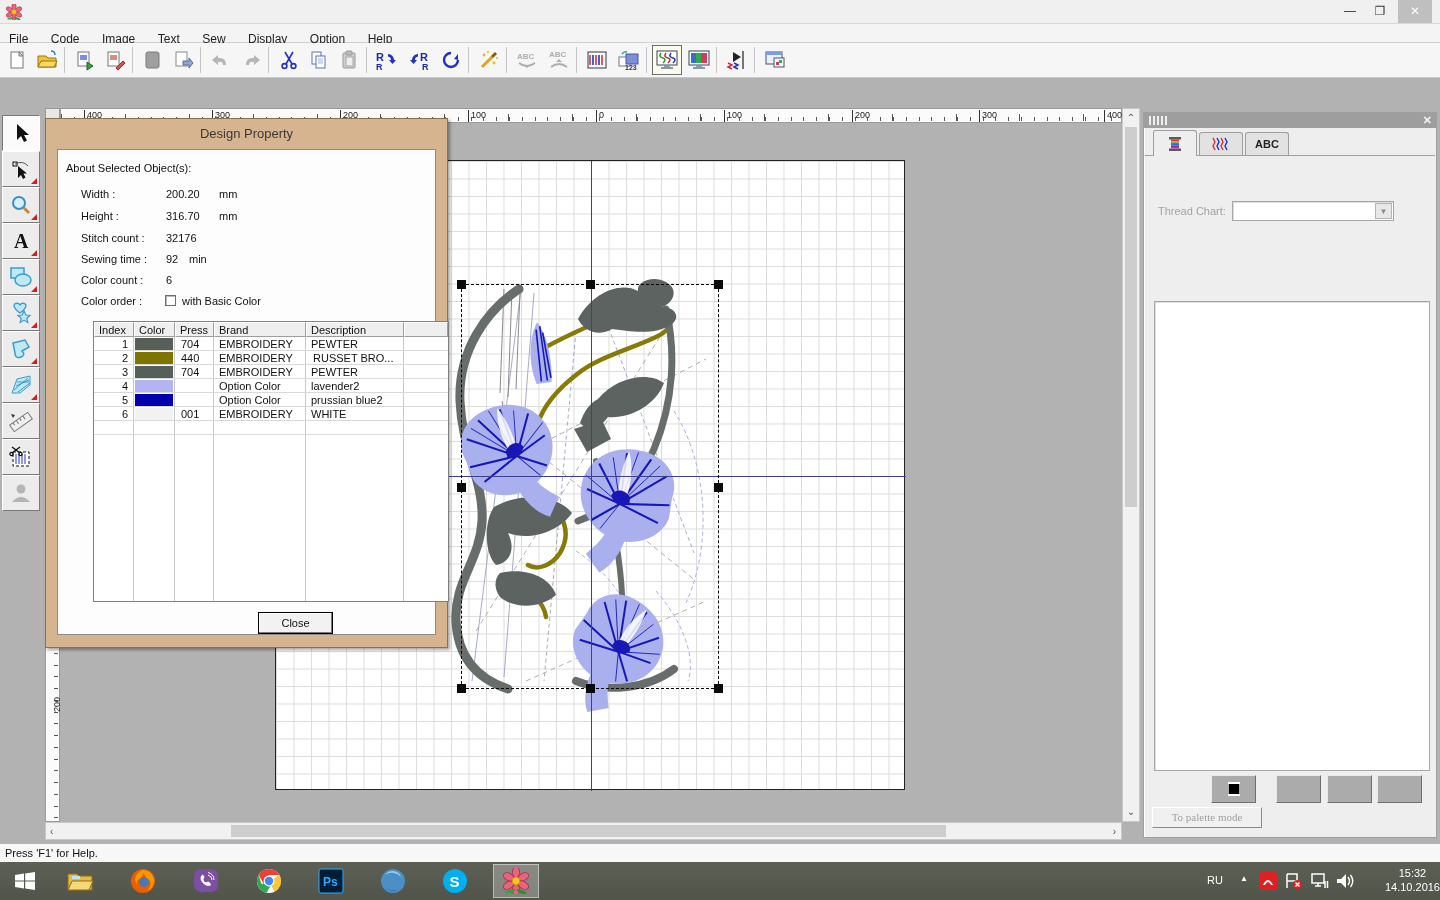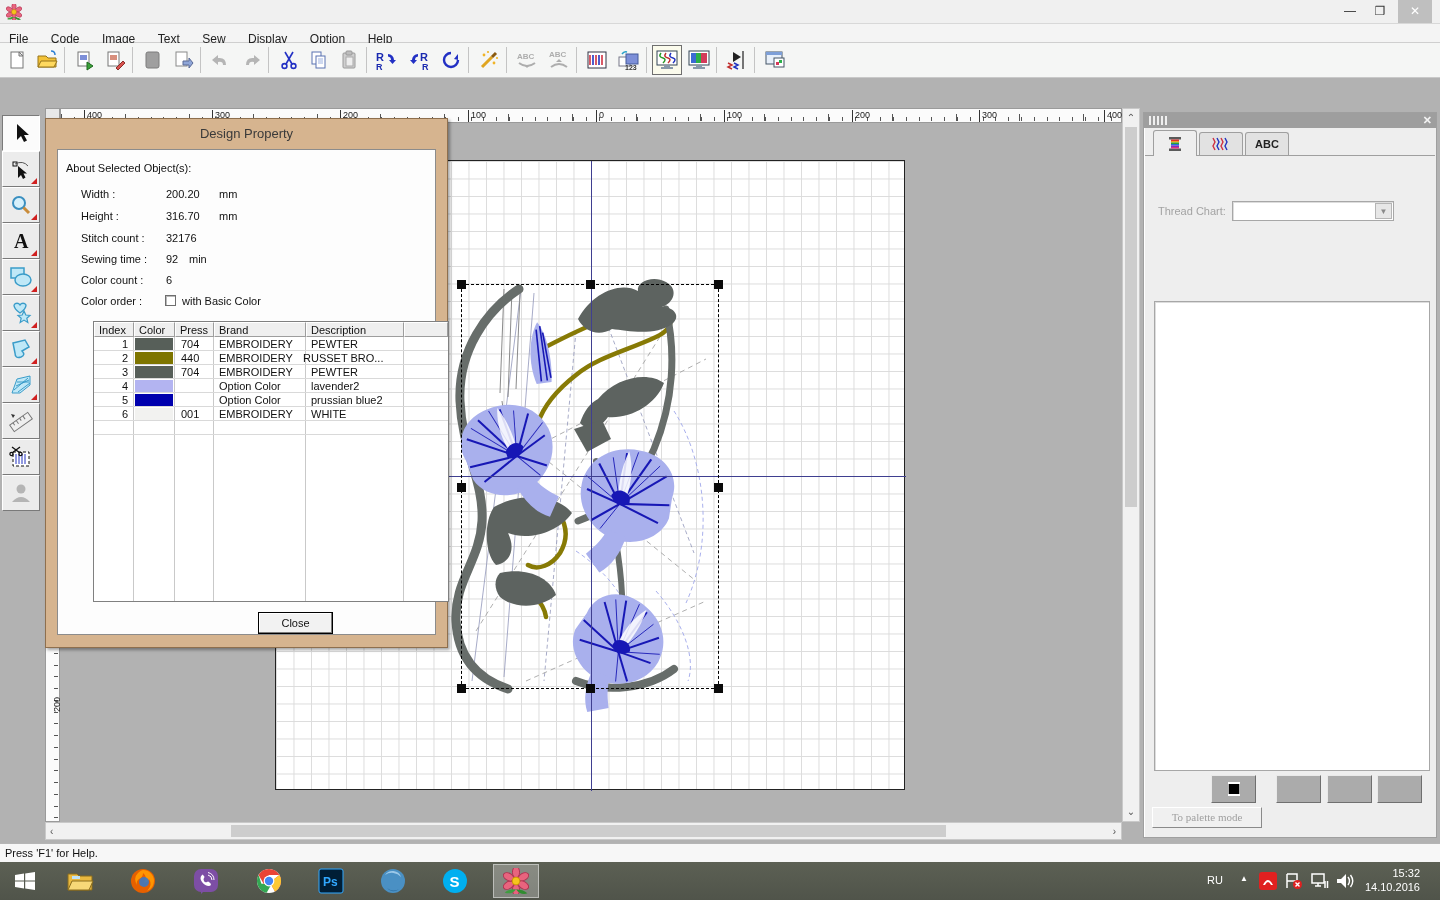--- a/index.html
+++ b/index.html
@@ -73,21 +73,21 @@
   .rbtn { position:absolute; top:662px; width:45px; height:28px; background:#ababab; border:1px solid; border-color:#e9e9e9 #6f6f6f #6f6f6f #e9e9e9; display:flex; align-items:center; justify-content:center; }
   #palette-btn { position:absolute; left:8px; top:694px; width:110px; height:21px; background:#f0f0f0; border:1px solid; border-color:#fff #8a8a8a #8a8a8a #fff; font-size:11px; color:#a0a0a0; text-align:center; line-height:19px;font-family:Liberation Serif, serif; }
   
   #statusbar { position:absolute; left:0; top:843px; width:1440px; height:19px; background:#f7f7f7; border-top:1px solid #b5b5b5; }
   #status-text { position:absolute; left:5px; top:3px; font-size:11px; color:#111; }
   
   #taskbar { position:absolute; left:0; top:862px; width:1440px; height:38px; background:linear-gradient(#5c6054,#50544a); }
   .task-icon { position:absolute; top:2px; width:46px; height:34px; display:flex; align-items:center; justify-content:center; }
   .task-icon.active-app { background:rgba(255,255,255,.28); border:1px solid rgba(255,255,255,.45); }
   .tray-txt { position:absolute; color:#fff; font-size:11px; }
-  #clock { position:absolute; right:20px; top:4px; text-align:right; color:#fff; font-size:11px; line-height:14px; }
+  #clock { position:absolute; right:0; top:4px; text-align:center; color:#fff; font-size:11px; line-height:14px; }
   svg { display:block; }
 </style>
 </head>
 <body>
 
 <svg width="0" height="0" style="position:absolute">
   <defs>
     <g id="flower-logo">
       <g fill="#e8647e" stroke="#b03050" stroke-width="0.6">
         <ellipse cx="8" cy="2.6" rx="2.2" ry="3.4"></ellipse>
@@ -580,21 +580,21 @@
         <div class="swatch" style="background-color: rgb(87, 95, 89);"></div>
         <div class="tc" style="left:87px">704</div>
         <div class="tc" style="left:125px">EMBROIDERY</div>
         <div class="tc" style="left:217px">PEWTER</div>
       </div>
       <div class="trow" style="top:29px">
         <div class="tc" style="right:320px">2</div>
         <div class="swatch" style="background-color: rgb(126, 117, 0);"></div>
         <div class="tc" style="left:87px">440</div>
         <div class="tc" style="left:125px">EMBROIDERY</div>
-        <div class="tc" style="left:209px">RUSSET BRO...</div>
+        <div class="tc" style="left:219px">RUSSET BRO...</div>
       </div>
       <div class="trow" style="top:43px">
         <div class="tc" style="right:320px">3</div>
         <div class="swatch" style="background-color: rgb(87, 95, 89);"></div>
         <div class="tc" style="left:87px">704</div>
         <div class="tc" style="left:125px">EMBROIDERY</div>
         <div class="tc" style="left:217px">PEWTER</div>
       </div>
       <div class="trow" style="top:57px">
         <div class="tc" style="right:320px">4</div>

